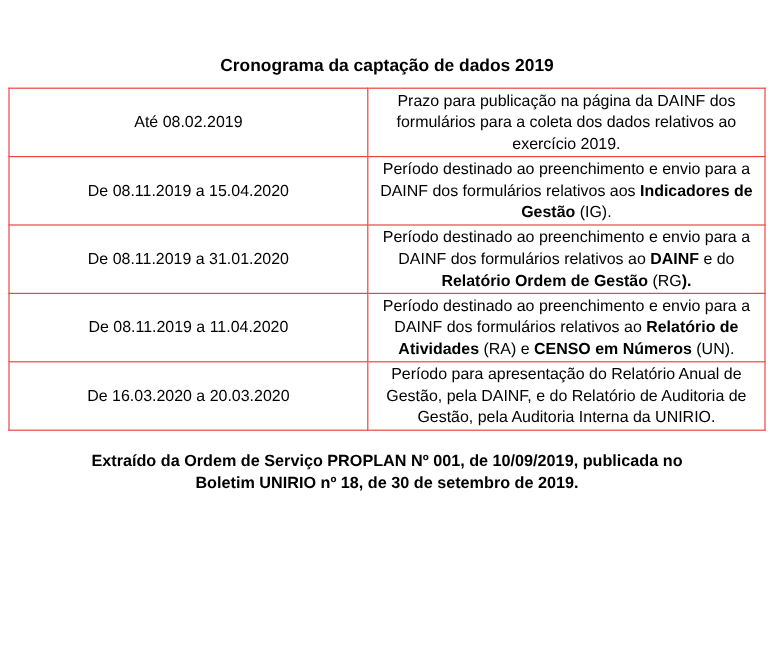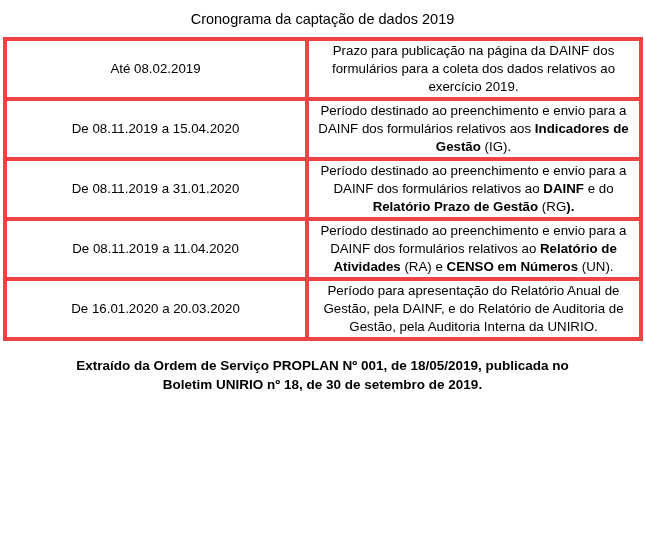--- a/index.html
+++ b/index.html
@@ -9,32 +9,33 @@
   body {
     width: 645px;
     height: 539px;
     background: #ffffff;
     font-family: "Liberation Sans", sans-serif;
     color: #000000;
     overflow: hidden;
   }
   .page-title {
     text-align: center;
-    font-weight: normal;
+    font-weight: bold;
     font-size: 14.5px;
     padding: 11px 0 10px 0;
+    margin-top: 36px;
   }
   table.schedule {
     border-collapse: collapse;
     margin: 0 auto;
     width: 624px;
     table-layout: fixed;
   }
   table.schedule td {
-    border: 4px solid #ef4444;
+    border: 1px solid #ef4444;
     font-size: 13.3px;
     line-height: 18px;
     text-align: center;
     vertical-align: middle;
     padding: 1px 5px;
   }
   td.period-cell {
     width: 288px;
   }
   td.desc-cell {
@@ -59,26 +60,26 @@
       <tr>
         <td class="period-cell">Até 08.02.2019</td>
         <td class="desc-cell"><span>Prazo para publicação na página da DAINF dos formulários para a coleta dos dados relativos ao exercício 2019.</span></td>
       </tr>
       <tr>
         <td class="period-cell">De 08.11.2019 a 15.04.2020</td>
         <td class="desc-cell"><span>Período destinado ao preenchimento e envio para a DAINF dos formulários relativos aos </span><b>Indicadores de Gestão</b><span> (IG).</span></td>
       </tr>
       <tr>
         <td class="period-cell">De 08.11.2019 a 31.01.2020</td>
-        <td class="desc-cell"><span>Período destinado ao preenchimento e envio para a DAINF dos formulários relativos ao </span><b>DAINF</b><span> e do </span><b>Relatório Prazo de Gestão</b><span> (RG</span><b>).</b></td>
+        <td class="desc-cell"><span>Período destinado ao preenchimento e envio para a DAINF dos formulários relativos ao </span><b>DAINF</b><span> e do </span><b>Relatório Ordem de Gestão</b><span> (RG</span><b>).</b></td>
       </tr>
       <tr>
         <td class="period-cell">De 08.11.2019 a 11.04.2020</td>
         <td class="desc-cell"><span>Período destinado ao preenchimento e envio para a DAINF dos formulários relativos ao </span><b>Relatório de Atividades</b><span> (RA) e </span><b>CENSO em Números</b><span> (UN).</span></td>
       </tr>
       <tr>
-        <td class="period-cell">De 16.01.2020 a 20.03.2020</td>
+        <td class="period-cell">De 16.03.2020 a 20.03.2020</td>
         <td class="desc-cell"><span>Período para apresentação do Relatório Anual de Gestão, pela DAINF, e do Relatório de Auditoria de Gestão, pela Auditoria Interna da UNIRIO.</span></td>
       </tr>
     </tbody>
 </table>
 
-<div class="source-note">Extraído da Ordem de Serviço PROPLAN Nº 001, de 18/05/2019, publicada no Boletim UNIRIO nº 18, de 30 de setembro de 2019.</div>
+<div class="source-note">Extraído da Ordem de Serviço PROPLAN Nº 001, de 10/09/2019, publicada no Boletim UNIRIO nº 18, de 30 de setembro de 2019.</div>
 
 </body></html>

